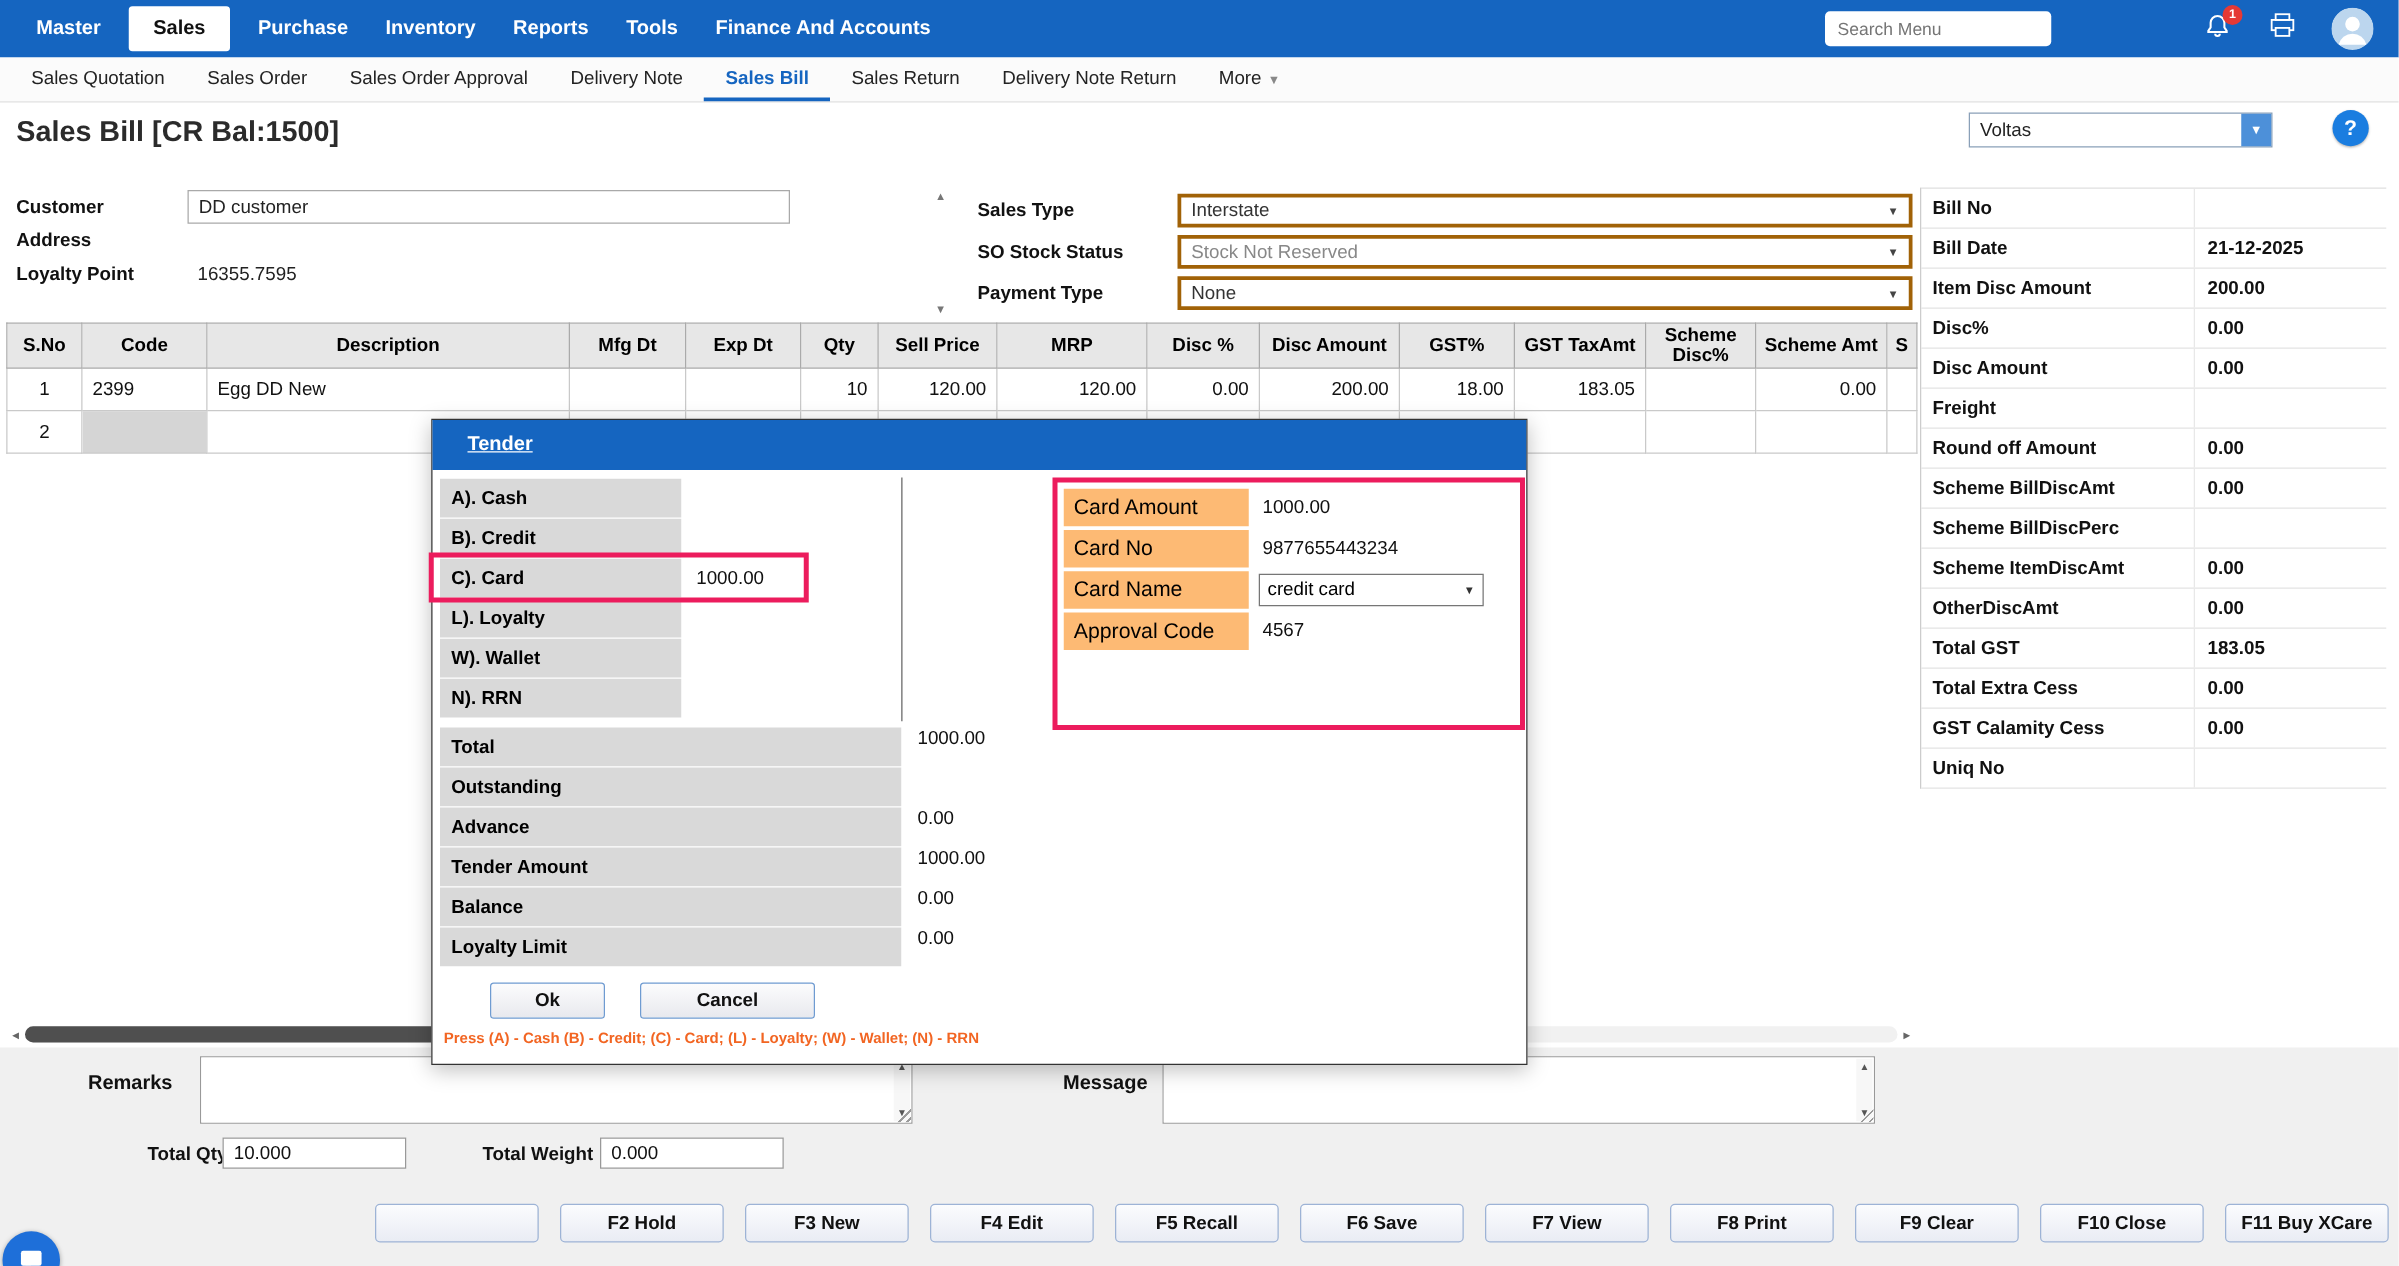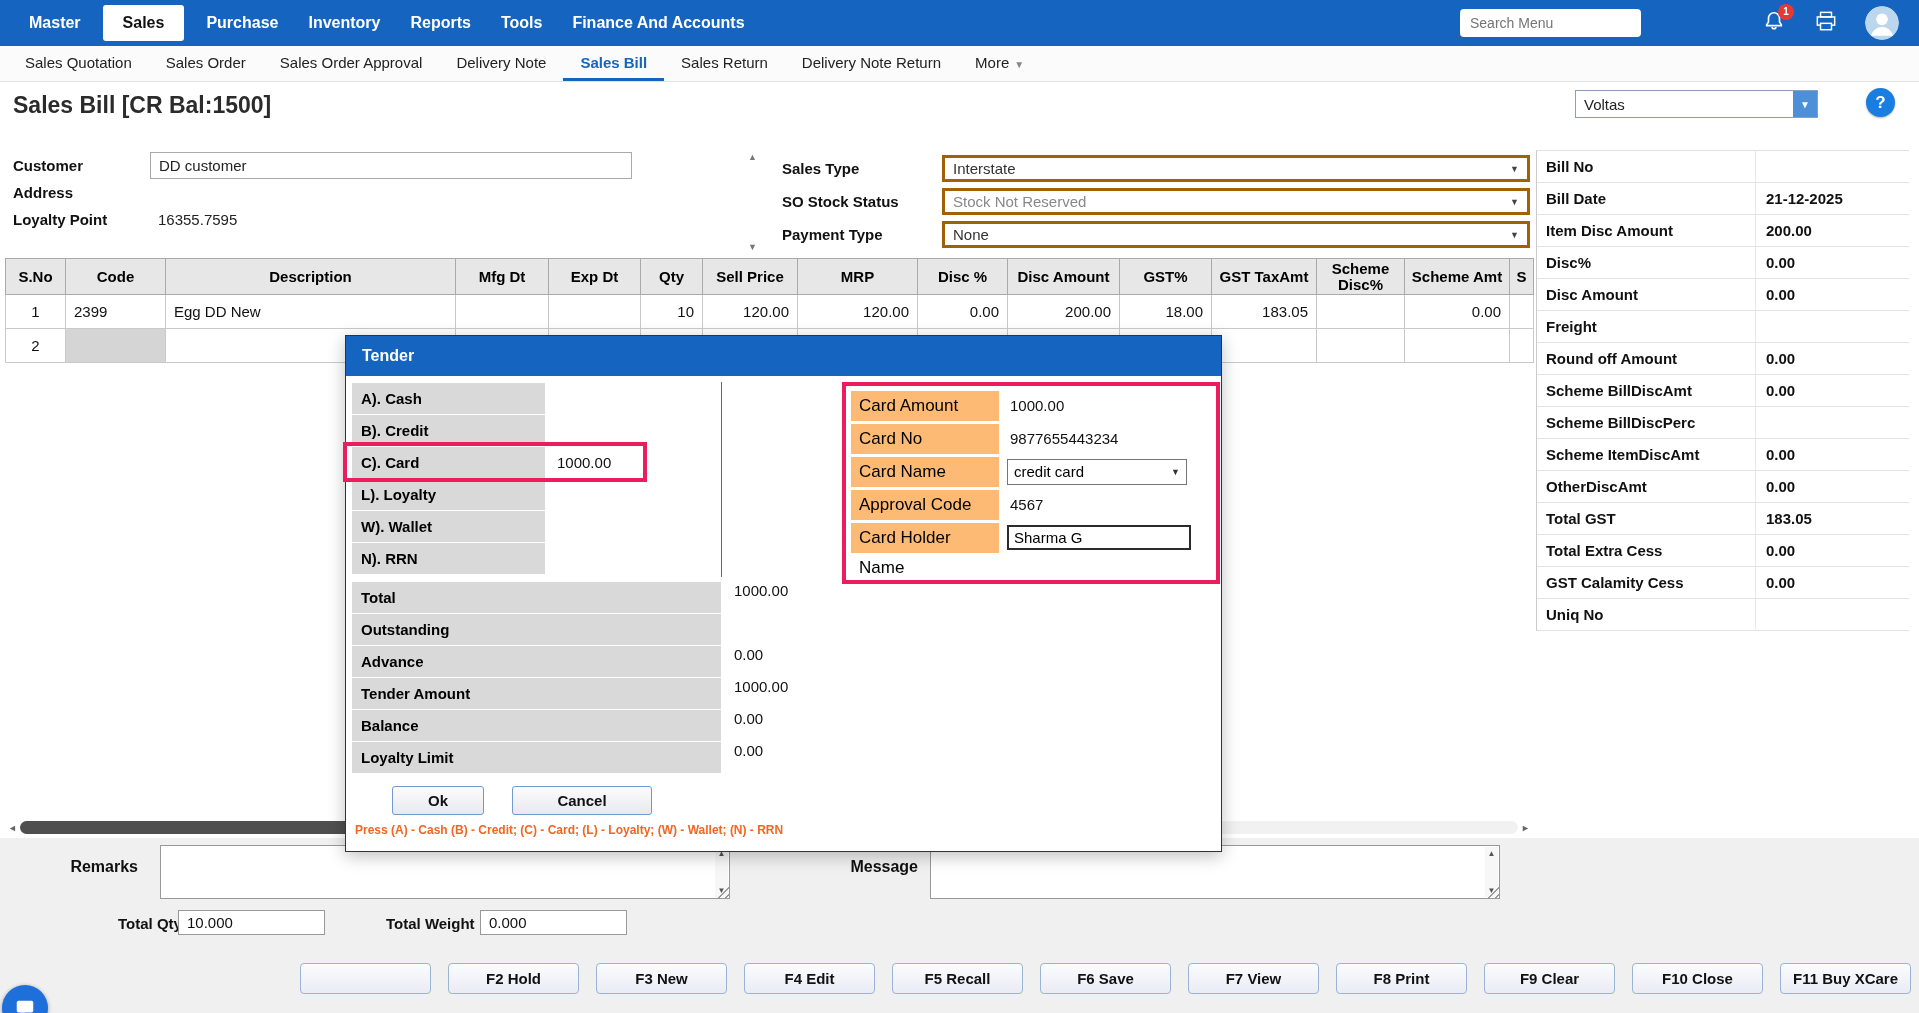--- a/index.html
+++ b/index.html
@@ -75,21 +75,21 @@
   .grand-total { position:absolute; left:1612px; top:900px; font-size:26px; font-weight:bold; color:#111; }
 
   
   .fkeybar { position:absolute; left:300px; top:963px; display:flex; gap:17px; z-index:3; }
   .fkey { width:131px; height:31px; border:1px solid #9db3d6; border-radius:4px; background:linear-gradient(#fbfcfe,#e9ecf4); font-weight:bold; font-size:15px; color:#111; font-family:inherit; cursor:pointer; }
 
   .chat-widget { position:absolute; left:2px; top:985px; width:46px; height:46px; border-radius:50%; background:#1e6fd9; display:flex; align-items:center; justify-content:center; z-index:4; cursor:pointer; box-shadow:0 1px 4px rgba(0,0,0,.35); }
 
   
   .modal { position:absolute; left:345px; top:335px; width:877px; height:517px; background:#fff; border:1px solid #333; z-index:10; box-shadow:0 4px 16px rgba(0,0,0,.25); }
-  .modal-title { height:40px; background:#1565c0; color:#fff; font-weight:bold; font-size:16px; display:flex; align-items:center; padding-left:16px; }
+  .modal-title { height:40px; background:#1565c0; color:#fff; font-weight:bold; font-size:16px; display:flex; align-items:center; padding-left:28px;text-decoration:underline; }
   .modal-body { position:relative; height:476px; }
   .pay-section { position:absolute; left:6px; top:6px; width:376px; }
   .pay-row { display:flex; align-items:center; height:32px; }
   .pay-label { flex:0 0 193px; background:#d9d9d9; height:31px; line-height:31px; padding-left:9px; font-weight:bold; font-size:15px; cursor:pointer; }
   .pay-value { padding-left:12px; font-size:15px; color:#111; }
   .pay-hl { position:absolute; left:-9px; top:60px; width:304px; height:40px; border:4px solid #ec1c5d; pointer-events:none; z-index:3; }
   .pay-divider { position:absolute; left:375px; top:6px; height:195px; border-left:1px solid #666; }
   .card-panel { position:absolute; left:496px; top:6px; width:378px; height:202px; border:4px solid #ec1c5d; background:#fff; padding:3px 5px; z-index:2; }
   .card-row { display:flex; align-items:center; height:33px; }
   .card-label { flex:0 0 148px; background:#fdba74; height:30px; line-height:30px; padding-left:8px; font-weight:normal; font-size:17px; }
@@ -471,24 +471,20 @@
         <div class="card-label">Card Name</div>
         <div class="card-select">
           <span>credit card</span>
           <span class="dd">▼</span>
         </div>
       </div>
       <div class="card-row">
         <div class="card-label">Approval Code</div>
         <div class="card-value">4567</div>
       </div>
-      <div class="card-row">
-        <div class="card-label">Card Holder Name</div>
-        <input class="card-holder-input" value="Sharma G" style="">
-      </div>
     </div>
 
     <div class="tot-section">
   <div class="tot-row">
     <div class="tot-label">Total</div>
     <div class="tot-value">1000.00</div>
   </div>
 
   <div class="tot-row">
     <div class="tot-label">Outstanding</div>

